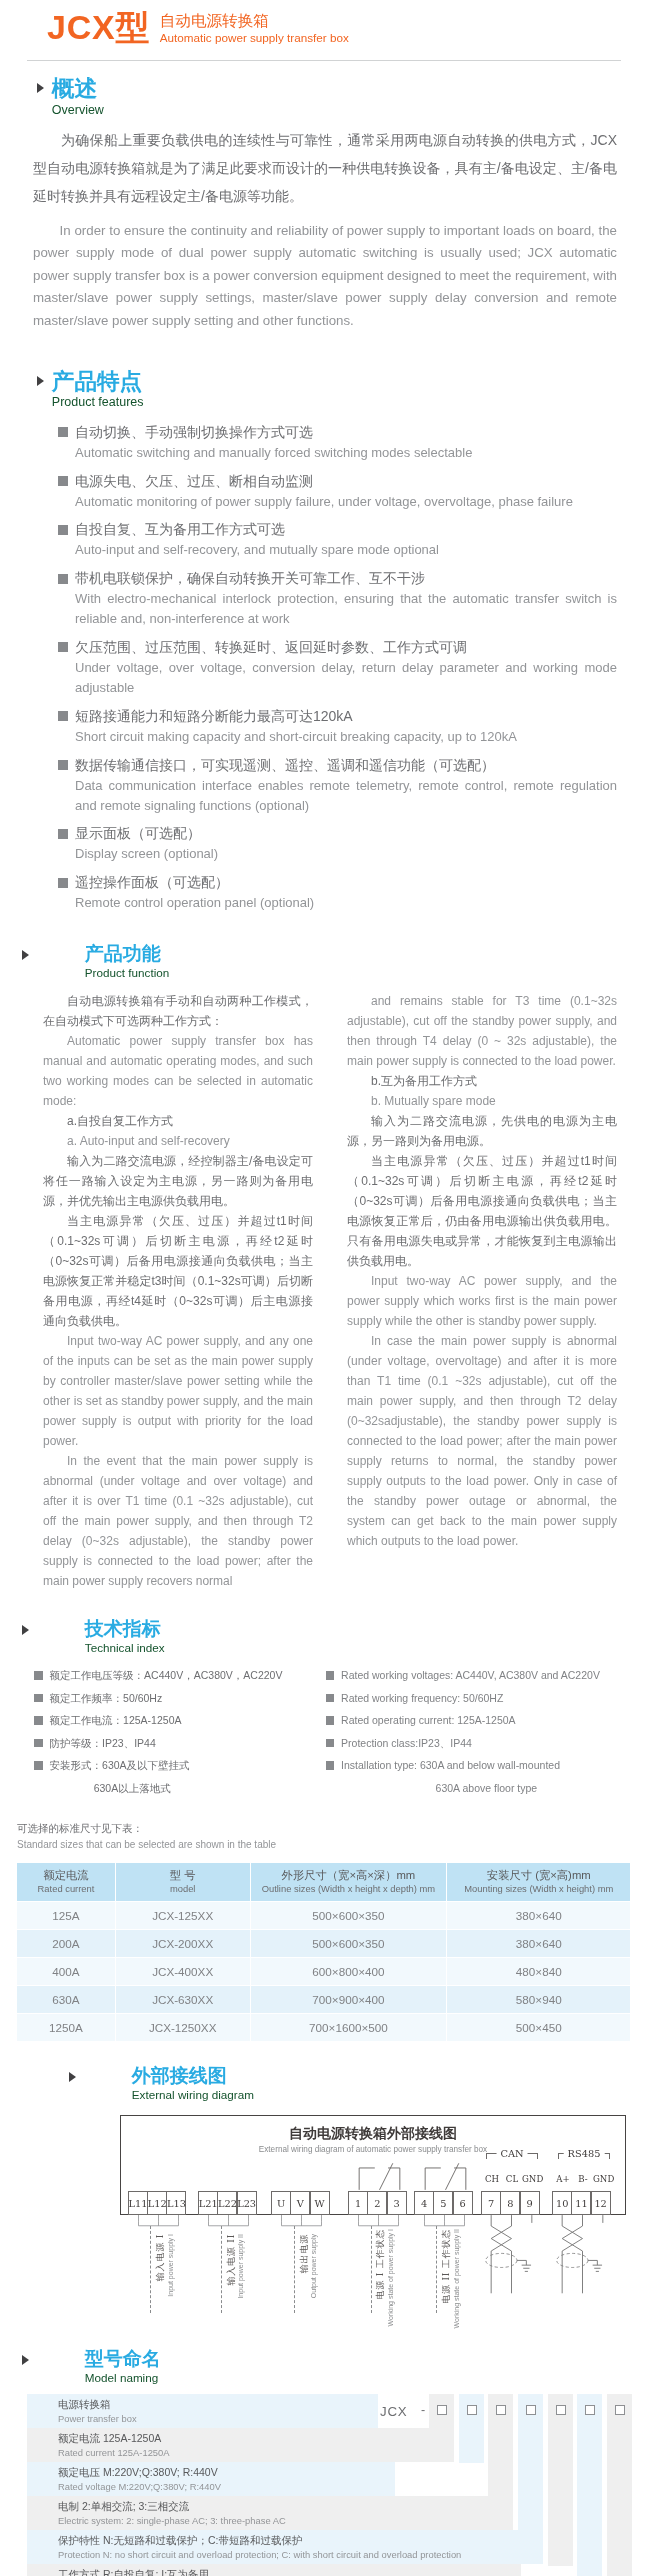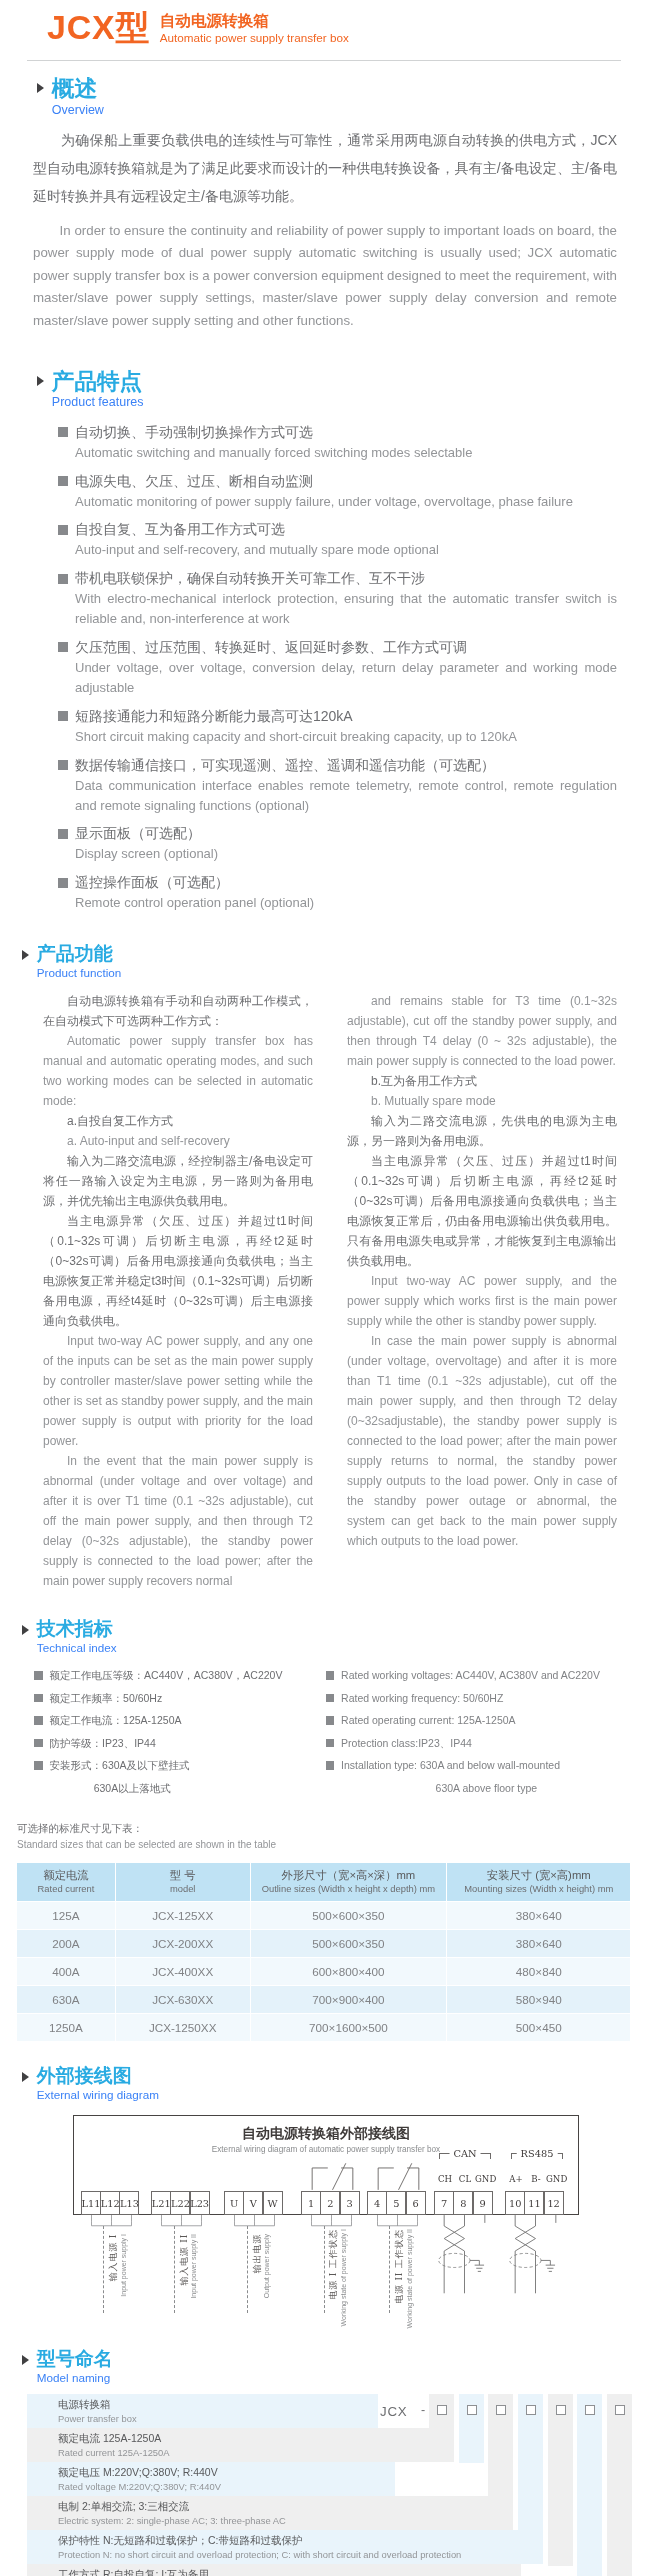--- a/index.html
+++ b/index.html
@@ -5,31 +5,31 @@
   * { margin:0; padding:0; box-sizing:border-box; }
   html,body { background:#ffffff; }
   body {
     width:648px; height:2576px; overflow:hidden; position:relative;
     font-family:"Liberation Sans", sans-serif; color:#6d6e71;
   }
   
   .hdr { display:flex; align-items:flex-start; padding:9.4px 0 0 47px; height:52px; }
   .hdr-model { font-size:34px; font-weight:bold; color:#f26522; letter-spacing:0.8px; line-height:37px; }
   .hdr-sub { margin-left:9.4px; padding-top:1.6px; }
-  .hdr-zh { font-size:15.6px; color:#f26522; font-weight:bold; line-height:19px; }
+  .hdr-zh { font-size:15.6px; color:#f26522; font-weight:normal; line-height:19px; }
   .hdr-en { font-size:11.7px; color:#f26522; line-height:15.6px; }
   .hdr-rule { margin:7.8px 27px 0 27px; border-top:0.8px solid #d1d3d4; }
 
   
   .sec-head { display:flex; align-items:flex-start; }
   .sec-head .tri { width:0; height:0; border-left:7.8px solid #414042; border-top:5.5px solid transparent; border-bottom:5.5px solid transparent; margin:7px 7.8px 0 0; }
   .sec-big  { margin-left:37px; }
-  .sec-small{ margin-left:22px; }
+  .sec-small{ margin-left:22px;gap:48px; }
   .sec-ttl .zh { color:#29abe2; font-weight:bold; }
-  .sec-ttl .en { color:#3b82f6; }
+  .sec-ttl .en { color:#14532d; }
   .sec-big  .zh { font-size:22.6px; line-height:26.5px; }
   .sec-big  .en { font-size:12.5px; line-height:15.6px; }
   .sec-small .zh { font-size:19px; line-height:22px; }
   .sec-small .en { font-size:11.7px; line-height:15px; }
 
   
   .ov { margin-top:15.6px; }
   .ov-zh { margin:7.8px 31px 0 33px; font-size:14px; line-height:28px; color:#6d6e71; text-align:justify; text-indent:2em; }
   .ov-en { margin:9.4px 31px 0 33px; font-size:13.3px; line-height:22.6px; color:#939598; text-align:justify; text-indent:2em; }
 
@@ -67,21 +67,21 @@
   table.sz { border-collapse:collapse; width:615px; margin:9.4px 0 0 16.4px; }
   table.sz th { background:#bfe2f4; font-weight:normal; padding:5.5px 3.1px; border:1.6px solid #ffffff; }
   table.sz th .h-zh { font-size:11.3px; color:#58595b; line-height:15px; text-align:center; }
   table.sz th .h-en { font-size:9.4px; color:#6d6e71; line-height:12.5px; text-align:center; }
   table.sz td { text-align:center; font-size:11.7px; color:#808285; padding:7px 3.1px; border:1.6px solid #ffffff; }
   table.sz tr:nth-child(odd)  td { background:#f2f9fd; }
   table.sz tr:nth-child(even) td { background:#e4f2fa; }
   .col1{width:16%;} .col2{width:22%;} .col3{width:32%;} .col4{width:30%;}
 
   
-  .wiring { margin-top:23.4px; }
+  .wiring { margin-top:23.4px;padding-left:47px; }
   .wirebox { position:relative; width:506px; margin:12.5px 0 0 73px; height:100px; border:1.6px solid #474443; background:#fff; }
   .wire-ttl-zh { margin-top:9.4px; text-align:center; font-family:"DejaVu Serif", serif; font-size:14px; font-weight:bold; color:#3f3b3a; }
   .wire-ttl-en { text-align:center; font-family:"Liberation Sans", sans-serif; font-size:8.2px; color:#8a8c8e; margin-top:1.6px; }
   .tgroup { position:absolute; bottom:-0.8px; display:flex; }
   .tcell { width:20px; height:23.4px; border:0.8px solid #6d6a69; margin-left:-0.8px; background:#fff; display:flex; align-items:center; justify-content:center; font-family:"DejaVu Serif", serif; font-size:9.8px; color:#3f3b3a; }
   .pins { position:absolute; display:flex; width:61px; }
   .pins span { width:20px; text-align:center; font-family:"DejaVu Serif", serif; font-size:8.6px; color:#3f3b3a; }
   .bus { position:absolute; height:6.2px; border:0.8px solid #6d6a69; border-bottom:none; }
   .bus span { position:absolute; left:50%; transform:translate(-50%,-55%); top:0; background:#fff; padding:0 3.9px; font-family:"DejaVu Serif", serif; font-size:9.8px; color:#3f3b3a; white-space:nowrap; }
   .swsvg { position:absolute; }

